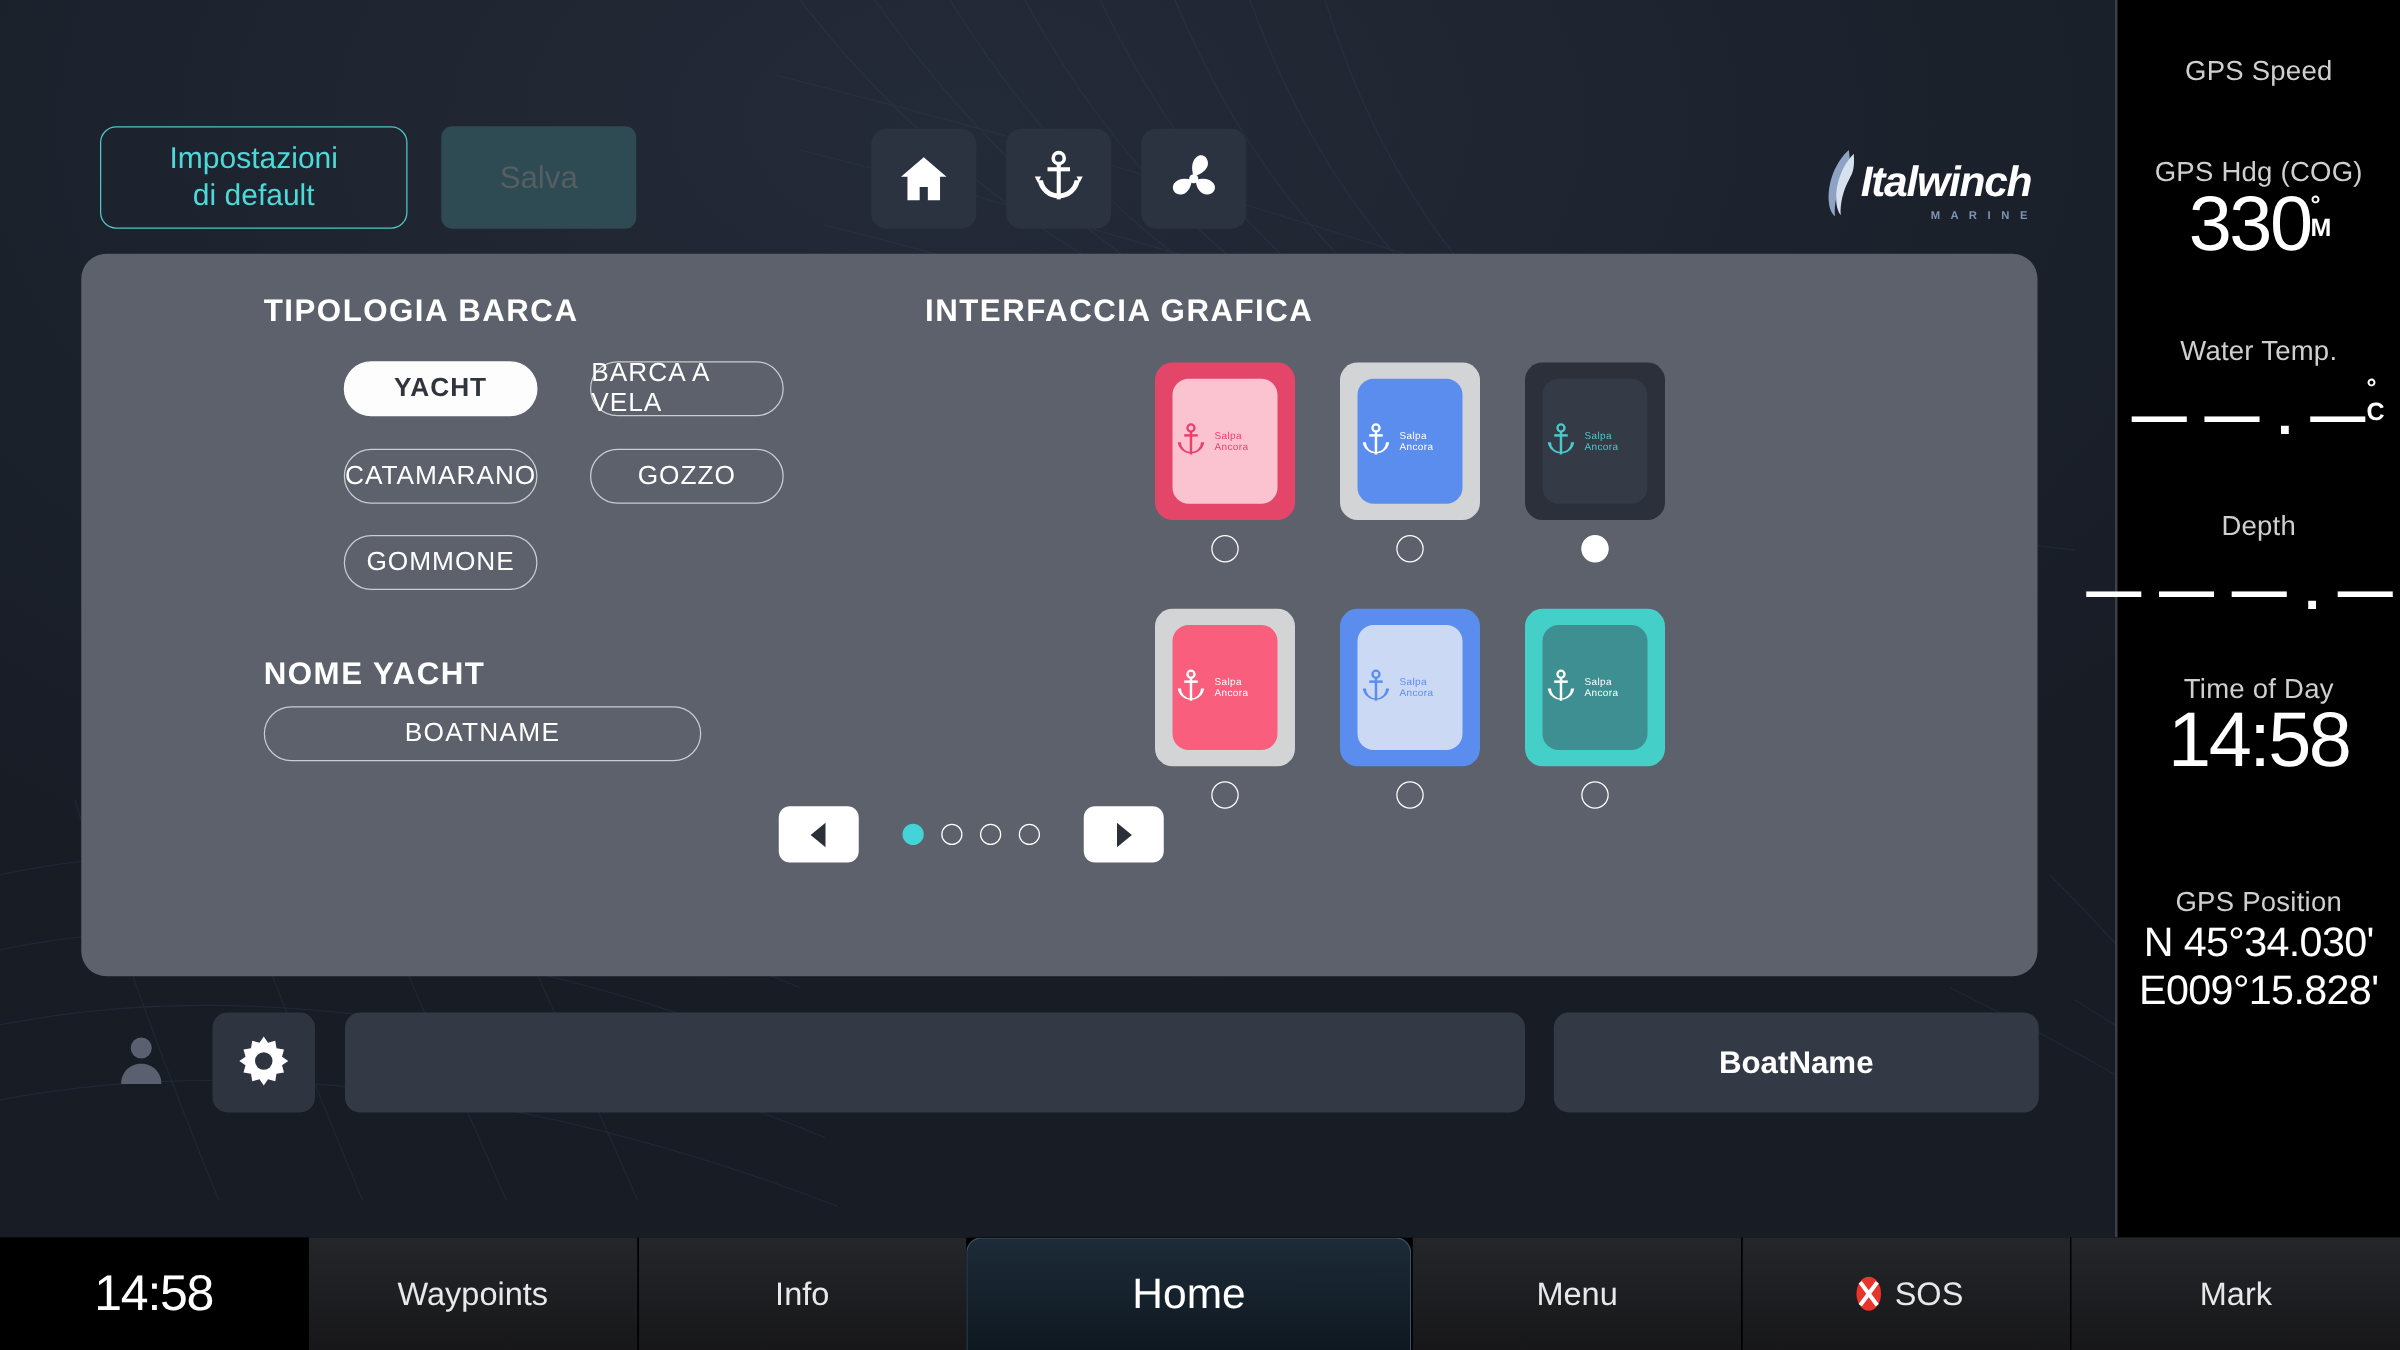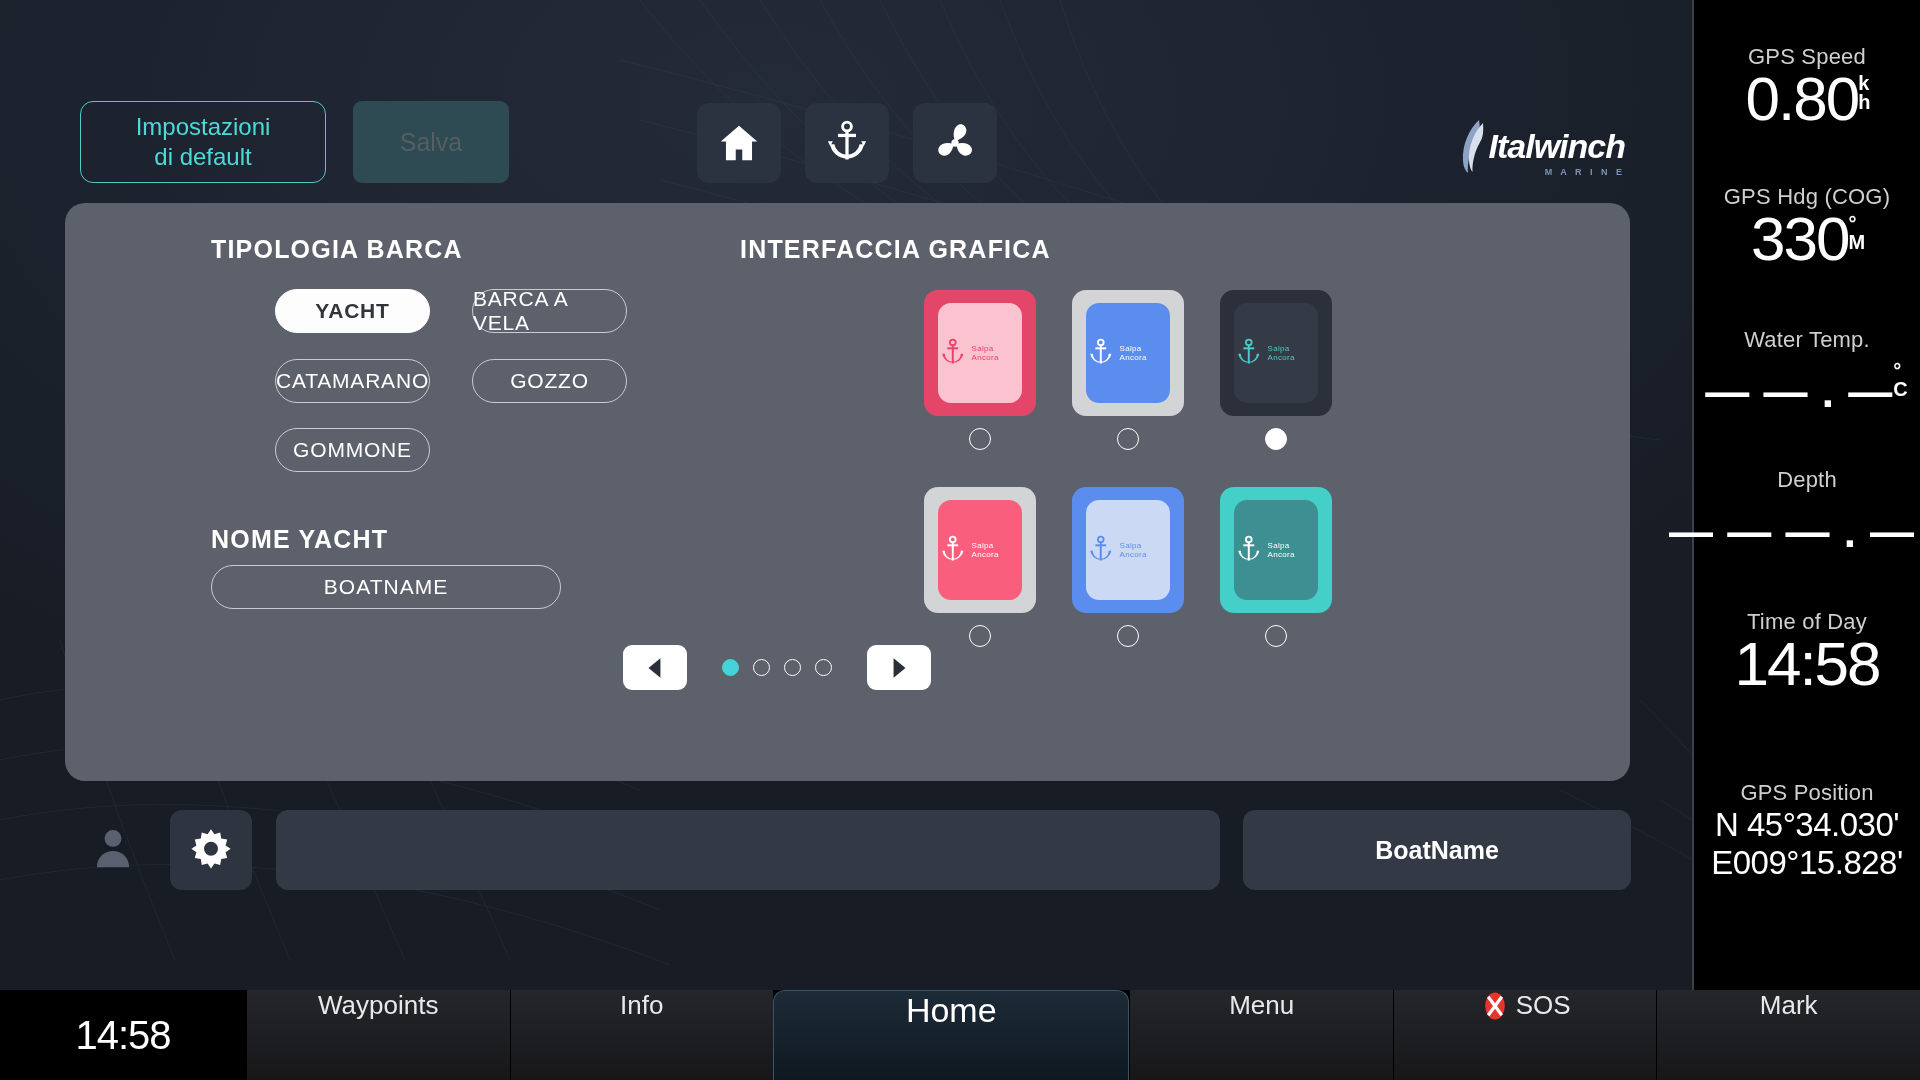--- a/index.html
+++ b/index.html
@@ -154,21 +154,21 @@
     position:absolute; left:0; bottom:0; width:1920px; height:90px;
     background:#000; display:flex; align-items:stretch;
   }
   .nav-clock{
     width:246px; background:#000; color:#fff; font-size:40px;
     display:flex; align-items:center; justify-content:center; letter-spacing:-1px;
   }
   .nav-item{
     flex:1; background:linear-gradient(180deg,#24262a 0%,#171719 100%);
     border-left:1px solid #000; color:#e8e8e8; font-size:26px;
-    display:flex; align-items:flex-start; justify-content:center;
+    display:flex; align-items:center; justify-content:center;
     font-family:"Liberation Sans Narrow","Liberation Sans",sans-serif;
   }
   .nav-item.home{
     background:linear-gradient(180deg,#1d2b38 0%,#0e1820 100%);
     color:#fff; font-size:34px; border-radius:12px 12px 0 0;
     border:1px solid #3c5366; border-bottom:none; position:relative; z-index:2;
     flex:1.35;
   }
   .sos-ico{ width:30px; height:32px; margin-right:6px; }
 </style>
@@ -403,27 +403,20 @@
     <div class="wide-slot"></div>
     <div class="name-slot">
       <span>BoatName</span>
     </div>
   </div>
 
   <div id="data-panel">
 
     <div class="dp-block" style="margin-top:14px;">
       <div class="dp-label">GPS Speed</div>
-      <div class="dp-value">
-        <span>0.80</span>
-        <span class="dp-unit">
-          <small>k</small>
-          <small>h</small>
-        </span>
-      </div>
     </div>
 
     <div class="dp-block" style="margin-top:55px;">
       <div class="dp-label">GPS Hdg (COG)</div>
       <div class="dp-value">
         <span>330</span>
         <span class="dp-unit">
           <small>°</small>
           <small>M</small>
         </span>
@@ -442,21 +435,21 @@
     </div>
 
     <div class="dp-block" style="margin-top:50px;">
       <div class="dp-label">Depth</div>
       <div class="dp-dashes" style="margin-top:14px; align-items:center;">
         <span>— — — . —</span>
         <span style="font-size:28px; font-weight:700; margin-left:4px;">m</span>
       </div>
     </div>
 
-    <div class="dp-block" style="margin-top:52px;">
+    <div class="dp-block" style="margin-top:40px;">
       <div class="dp-label">Time of Day</div>
       <div class="dp-value">14:58</div>
     </div>
 
     <div class="dp-block" style="margin-top:86px;">
       <div class="dp-label">GPS Position</div>
       <div class="dp-pos">N  45°34.030'</div>
       <div class="dp-pos">E009°15.828'</div>
     </div>
   </div>

